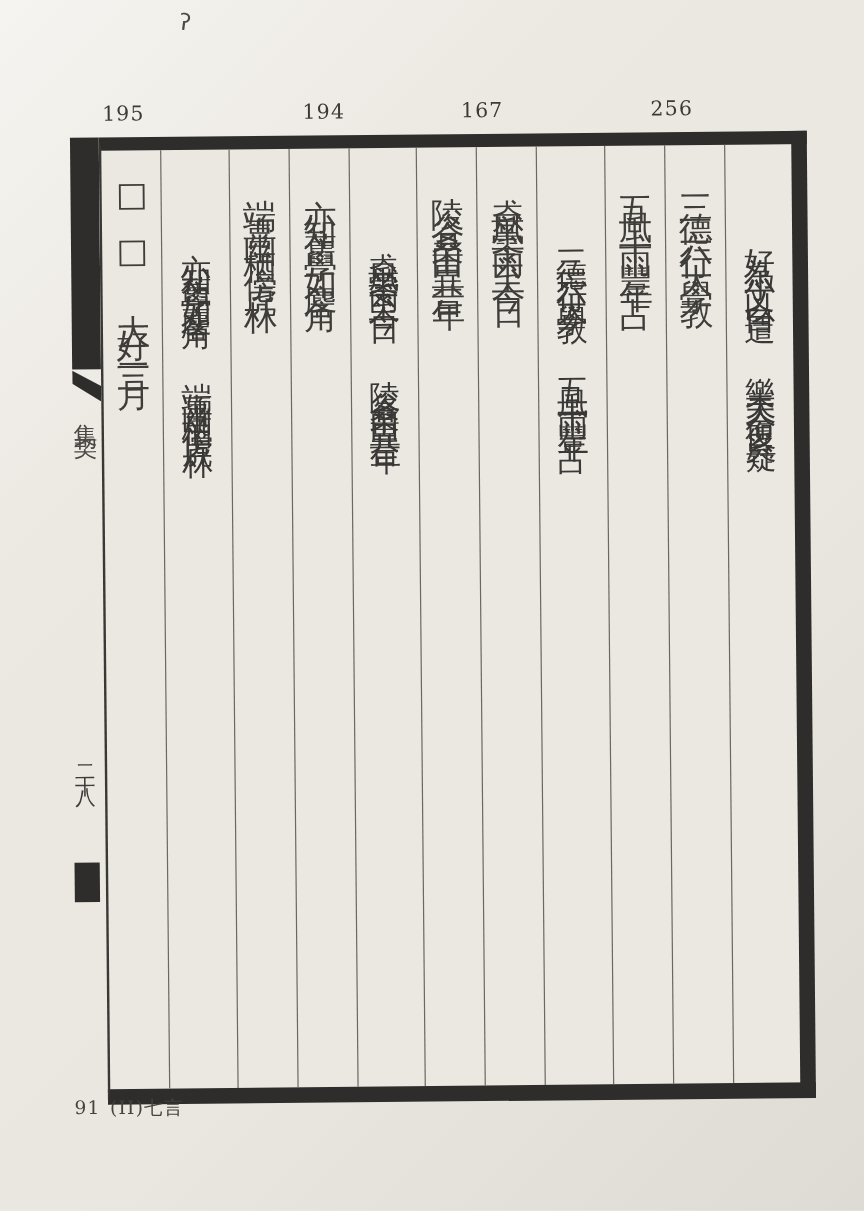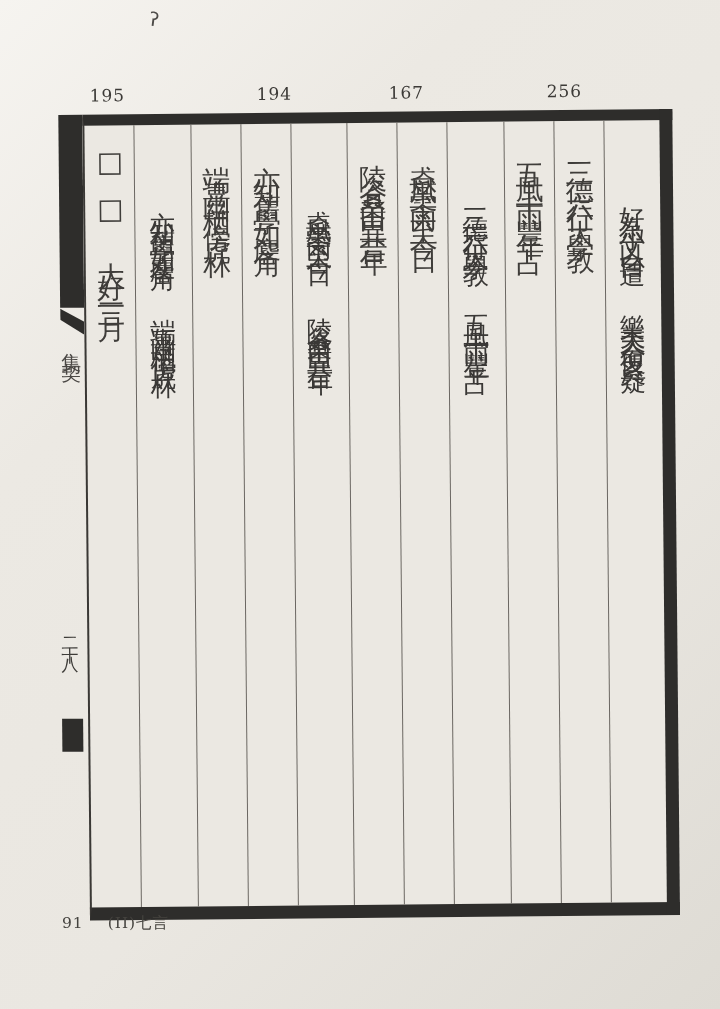--- a/index.html
+++ b/index.html
@@ -6,21 +6,21 @@
   body{
     width:720px;height:1009px;position:relative;overflow:hidden;
     background:linear-gradient(135deg,#f6f4f0 0%,#ece9e3 28%,#eae7e1 62%,#dedbd4 100%);
     font-family:"DejaVu Serif","Liberation Serif",serif;
     color:#3a3836;
   }
   .rot{position:absolute;left:0;top:0;width:720px;height:1009px;
        transform:rotate(-0.55deg);transform-origin:360px 500px;}
   .pen-mark{position:absolute;left:154px;top:6px;font-size:19px;color:#4c4a47;
        transform:rotate(8deg);font-family:"DejaVu Sans",sans-serif;}
-  .colnum{position:absolute;top:83px;width:40px;text-align:right;
+  .colnum{position:absolute;top:83px;width:40px;text-align:left;
        font-size:17px;letter-spacing:1px;color:#3c3a37;}
   
   .frame{position:absolute;left:86px;top:112px;width:575px;height:782px;
        border-top:11px solid #2e2d2b;border-right:13px solid #2e2d2b;
        border-bottom:13px solid #2e2d2b;border-left:2px solid #3a3835;
        box-sizing:content-box;background:#ebe8e2;}
   .cols{display:flex;flex-direction:row-reverse;width:100%;height:100%;}
   .col{position:relative;display:flex;flex-direction:column;align-items:center;
        box-sizing:border-box;border-left:1px solid #6b6762;}
   .cols .col:last-child{border-left:none;}
@@ -34,21 +34,21 @@
   
   .spine-bar-top{position:absolute;left:62px;top:112px;width:24px;height:193px;background:#2e2d2b;}
   .fishtail{position:absolute;left:62px;top:305px;width:24px;height:27px;}
   .spine-title{position:absolute;left:59px;top:334px;width:28px;text-align:center;
        font-size:20px;letter-spacing:10px;color:#4a4744;}
   .folio{position:absolute;left:53px;top:622px;width:28px;text-align:center;
        font-size:17px;letter-spacing:9px;color:#3d3b38;}
   .spine-bar-bottom{position:absolute;left:60px;top:716px;width:21px;height:33px;background:#2e2d2b;}
   
   .footer{position:absolute;left:62px;top:913px;font-size:15.5px;color:#45433f;letter-spacing:1px;}
-  .footer .sec{margin-left:24px;}
+  .footer .sec{margin-left:8px;}
 </style>
 </head>
 <body>
 
 <div class="rot">
 
   <span class="pen-mark">ʔ</span>
 
   <div class="colnum" style="left:89px">195</div>
   <div class="colnum" style="left:256px">194</div>

